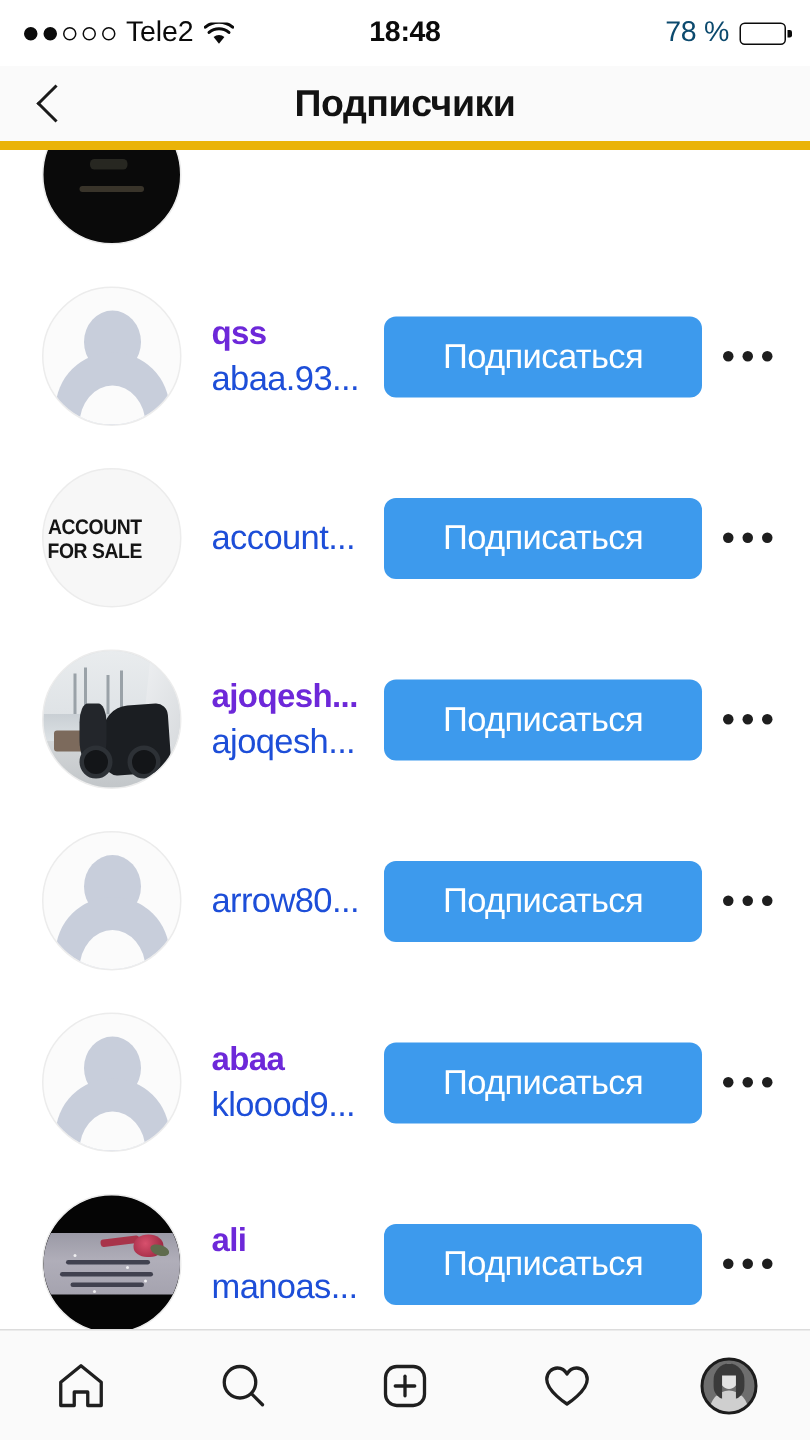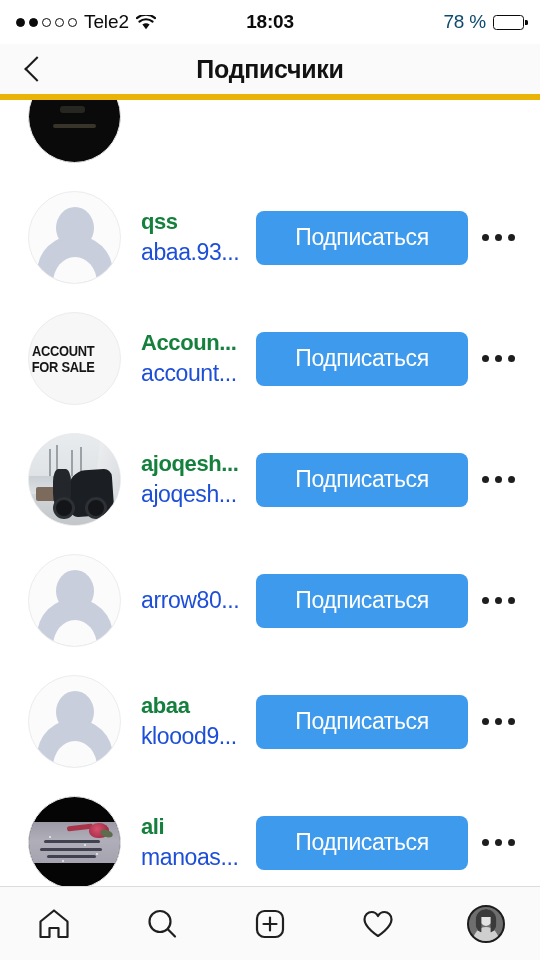--- a/index.html
+++ b/index.html
@@ -348,21 +348,21 @@
     flex-direction: column;
     justify-content: center;
     gap: 4px;
     width: 168px;
     flex: 0 0 168px;
     overflow: hidden;
   }
   .fullname {
     font-size: 22px;
     font-weight: bold;
-    color: #15803d;
+    color: #6d28d9;
     letter-spacing: -0.4px;
     white-space: nowrap;
   }
   .username {
     font-size: 23px;
     color: #1d4ed8;
     letter-spacing: -0.4px;
     white-space: nowrap;
   }
 
@@ -477,21 +477,21 @@
       </div>
       <span class="carrier">Tele2</span>
       <span class="wifi-icon">
         <svg width="20" height="15" viewBox="0 0 20 15">
           <path d="M10 14.2 L6.4 9.6 A5.8 5.8 0 0 1 13.6 9.6 Z" fill="#0b0b0b"></path>
           <path d="M3.4 6.6 A10.2 10.2 0 0 1 16.6 6.6" stroke="#0b0b0b" stroke-width="2.1" fill="none" stroke-linecap="round"></path>
           <path d="M0.9 3.1 A14 14 0 0 1 19.1 3.1" stroke="#0b0b0b" stroke-width="2.1" fill="none" stroke-linecap="round"></path>
         </svg>
       </span>
     </div>
-    <div class="status-center">18:03</div>
+    <div class="status-center">18:48</div>
     <div class="status-right">
       <span class="battery-pct">78 %</span>
       <span class="battery">
         <span class="battery-fill" id="battery-fill" style="width:78%"></span>
       </span>
     </div>
   </div>
 
   <div class="nav-header">
     <div class="back-btn">
@@ -529,21 +529,20 @@
       </div>
 
       <div class="row">
         <div class="avatar av-sale">
           <div class="sale-text">
             <div>ACCOUNT</div>
             <div>FOR SALE</div>
           </div>
         </div>
         <div class="names">
-          <span class="fullname">Accoun...</span>
           <span class="username">account...</span>
         </div>
         <button class="follow-btn">Подписаться</button>
         <div class="more-btn">
           <span class="d"></span>
             <span class="d"></span>
             <span class="d"></span>
         </div>
       </div>
 

